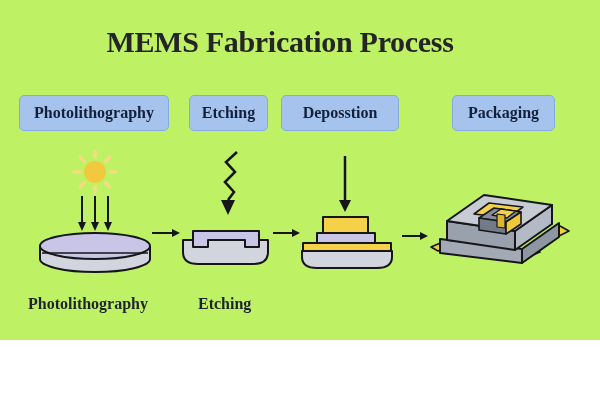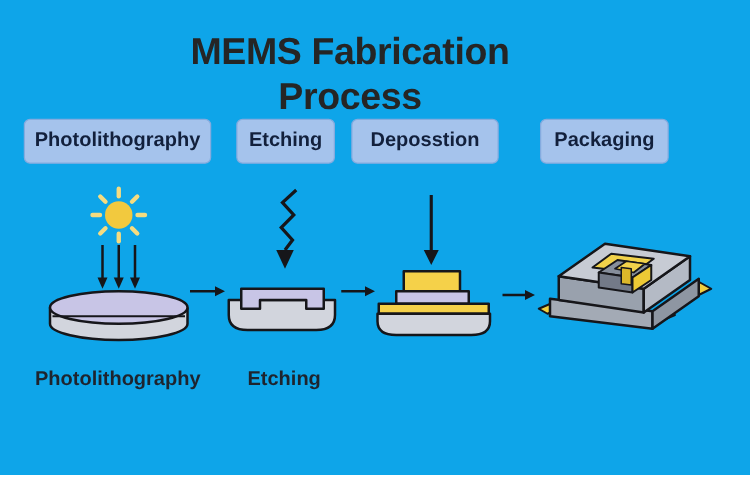--- a/index.html
+++ b/index.html
@@ -1,34 +1,34 @@
 <!DOCTYPE html>
 <html><head>
 <meta charset="utf-8">
 <style>
   html,body{margin:0;padding:0;}
   .stage{
-    position:relative;width:600px;height:380px;overflow:hidden;
-    background:#0ea5e9;font-family:Liberation Sans, sans-serif;
+    position:relative;width:600px;height:340px;overflow:hidden;
+    background:#bef264;font-family:Liberation Serif, serif;
   }
   .title{
     position:absolute;left:100px;top:24px;width:360px;margin:0;
     text-align:center;font-size:30px;line-height:36px;font-weight:bold;
     letter-spacing:-0.3px;color:#252525;
   }
   .step-box{
     position:absolute;top:95px;height:36px;
     background:#a5c3ec;border:1.5px solid #84abdf;border-radius:5px;
     box-sizing:border-box;display:flex;align-items:center;justify-content:center;
     font-size:16px;font-weight:600;color:#12203c;
   }
   .b1{left:19px;width:150px;}
   .b2{left:189px;width:79px;}
   .b3{left:281px;width:118px;}
-  .b4{left:432px;width:103px;}
+  .b4{left:452px;width:103px;}
   .art{position:absolute;left:0;top:135px;width:600px;height:150px;}
   .caption{
     position:absolute;top:295px;font-size:16px;font-weight:600;color:#1e242e;
   }
   .c1{left:28px;}
   .c2{left:198px;}
 </style>
 </head>
 <body>
 

